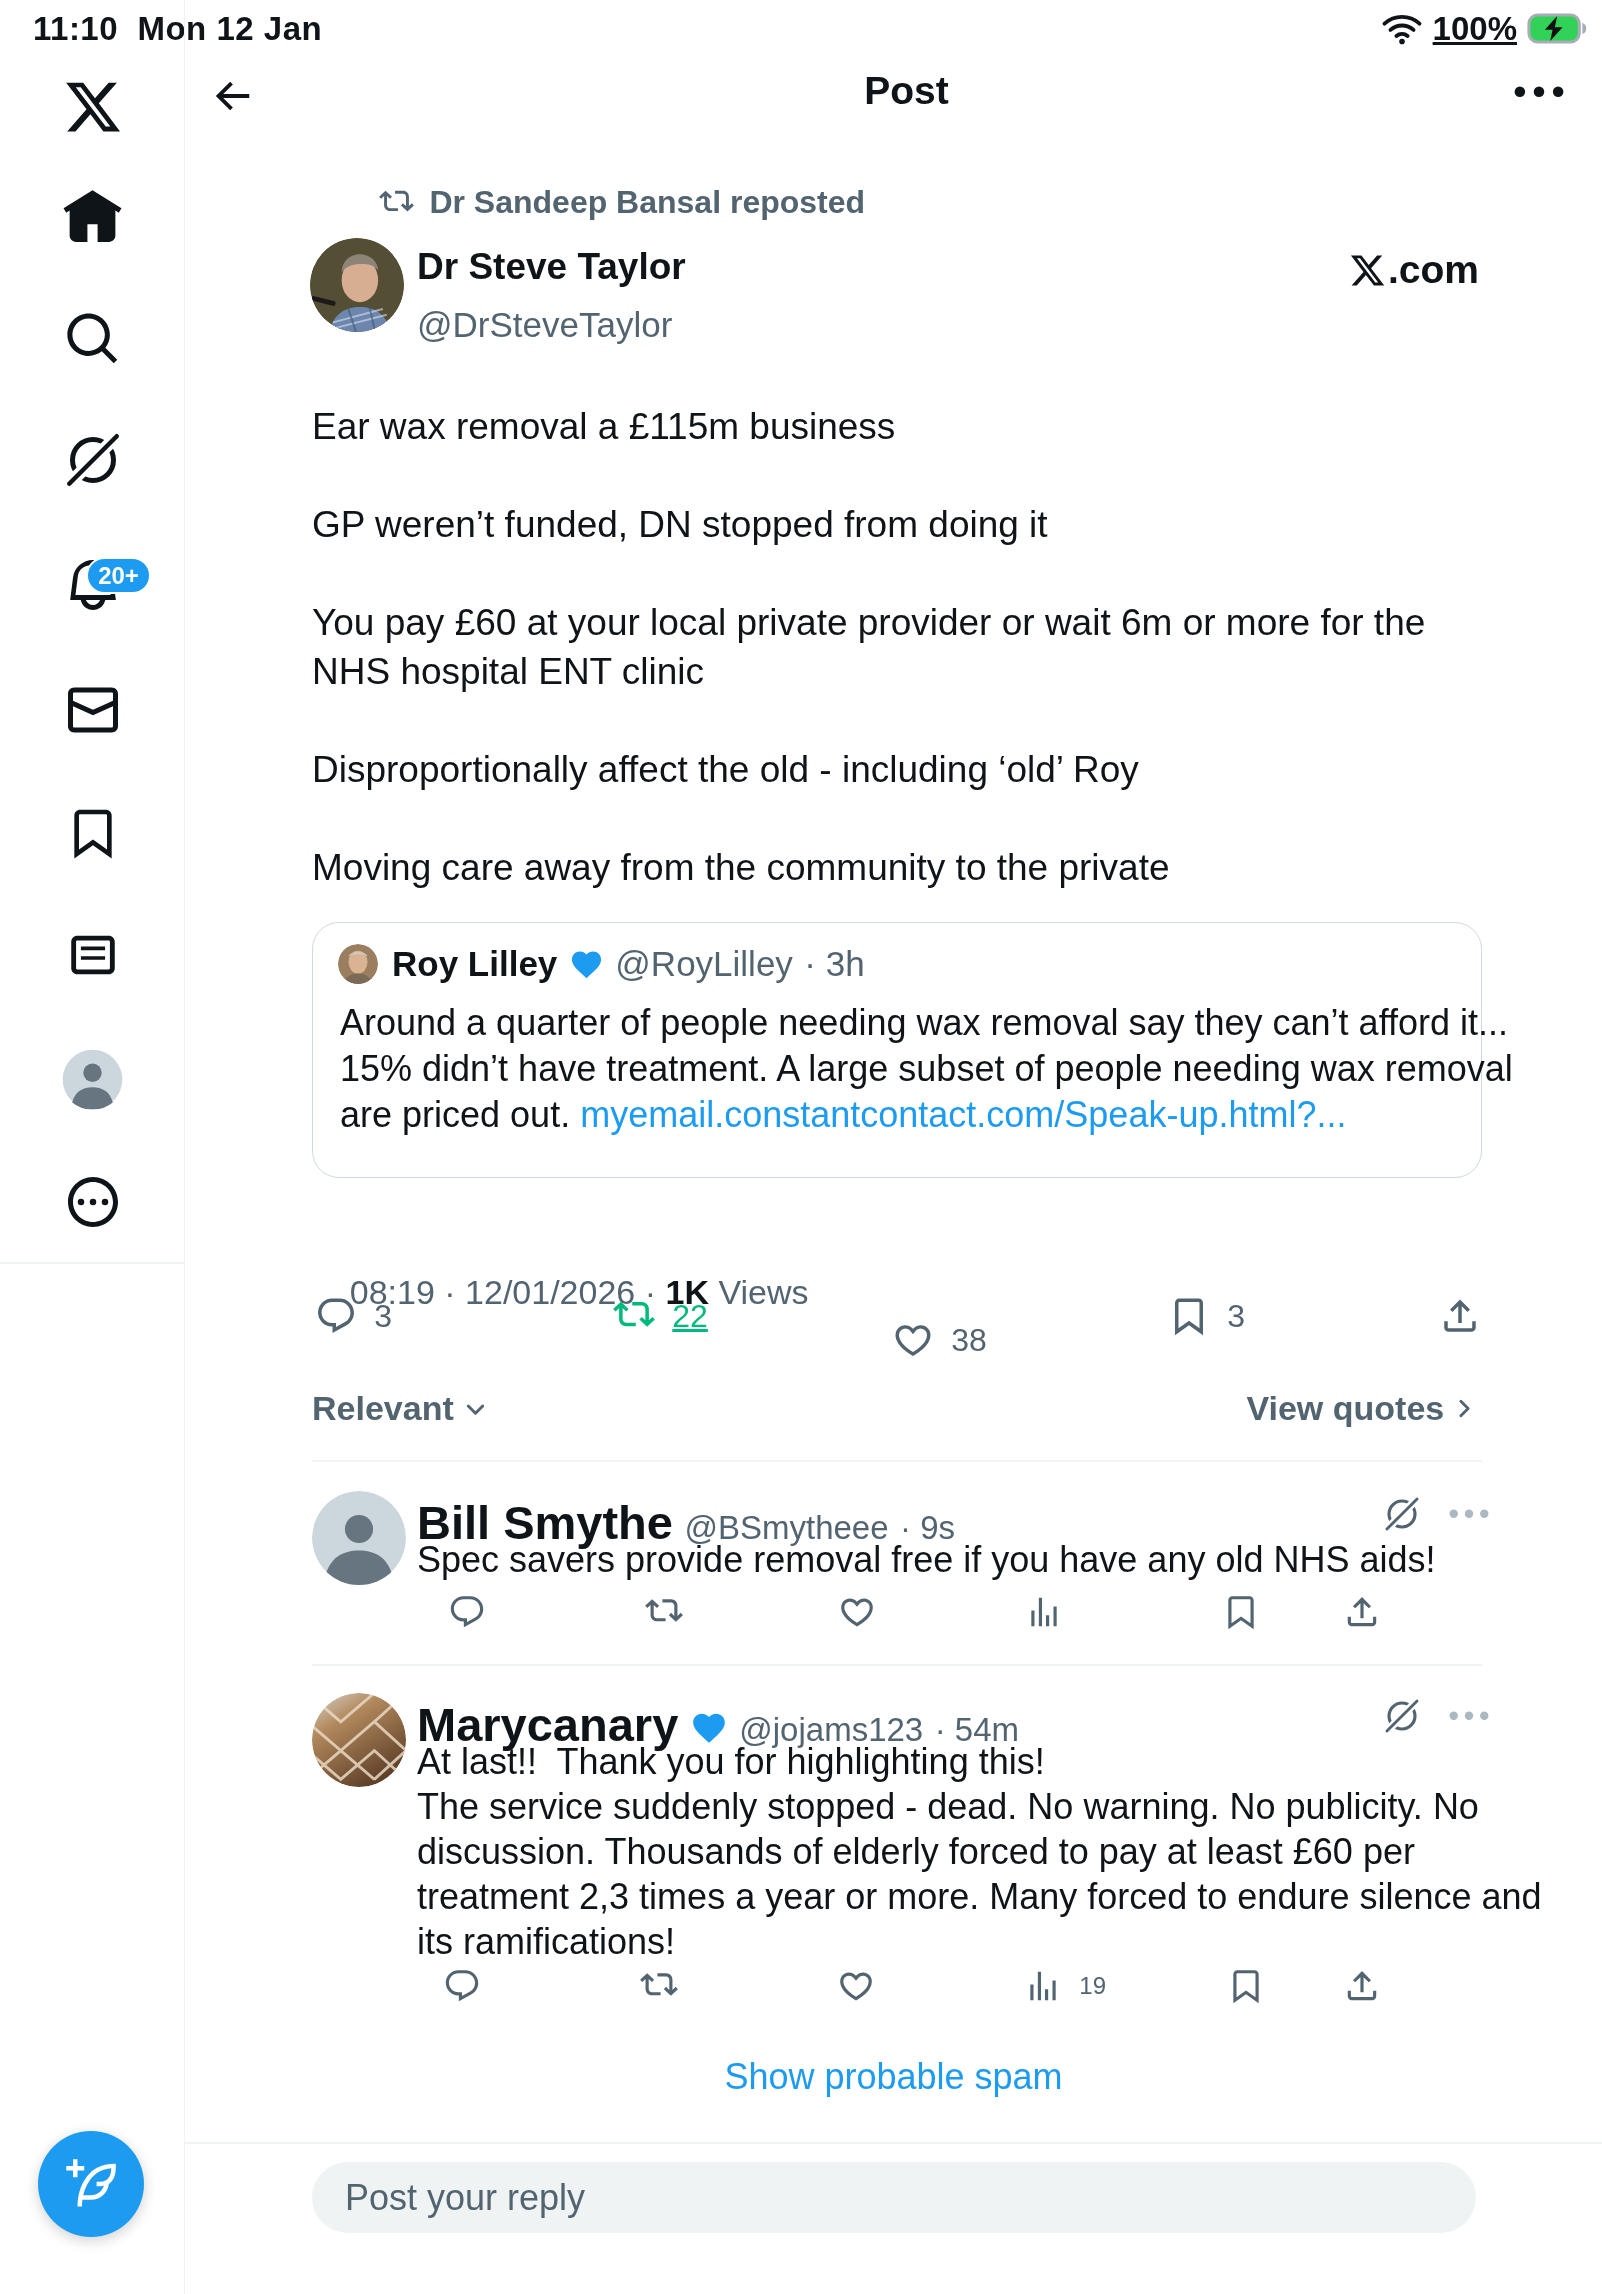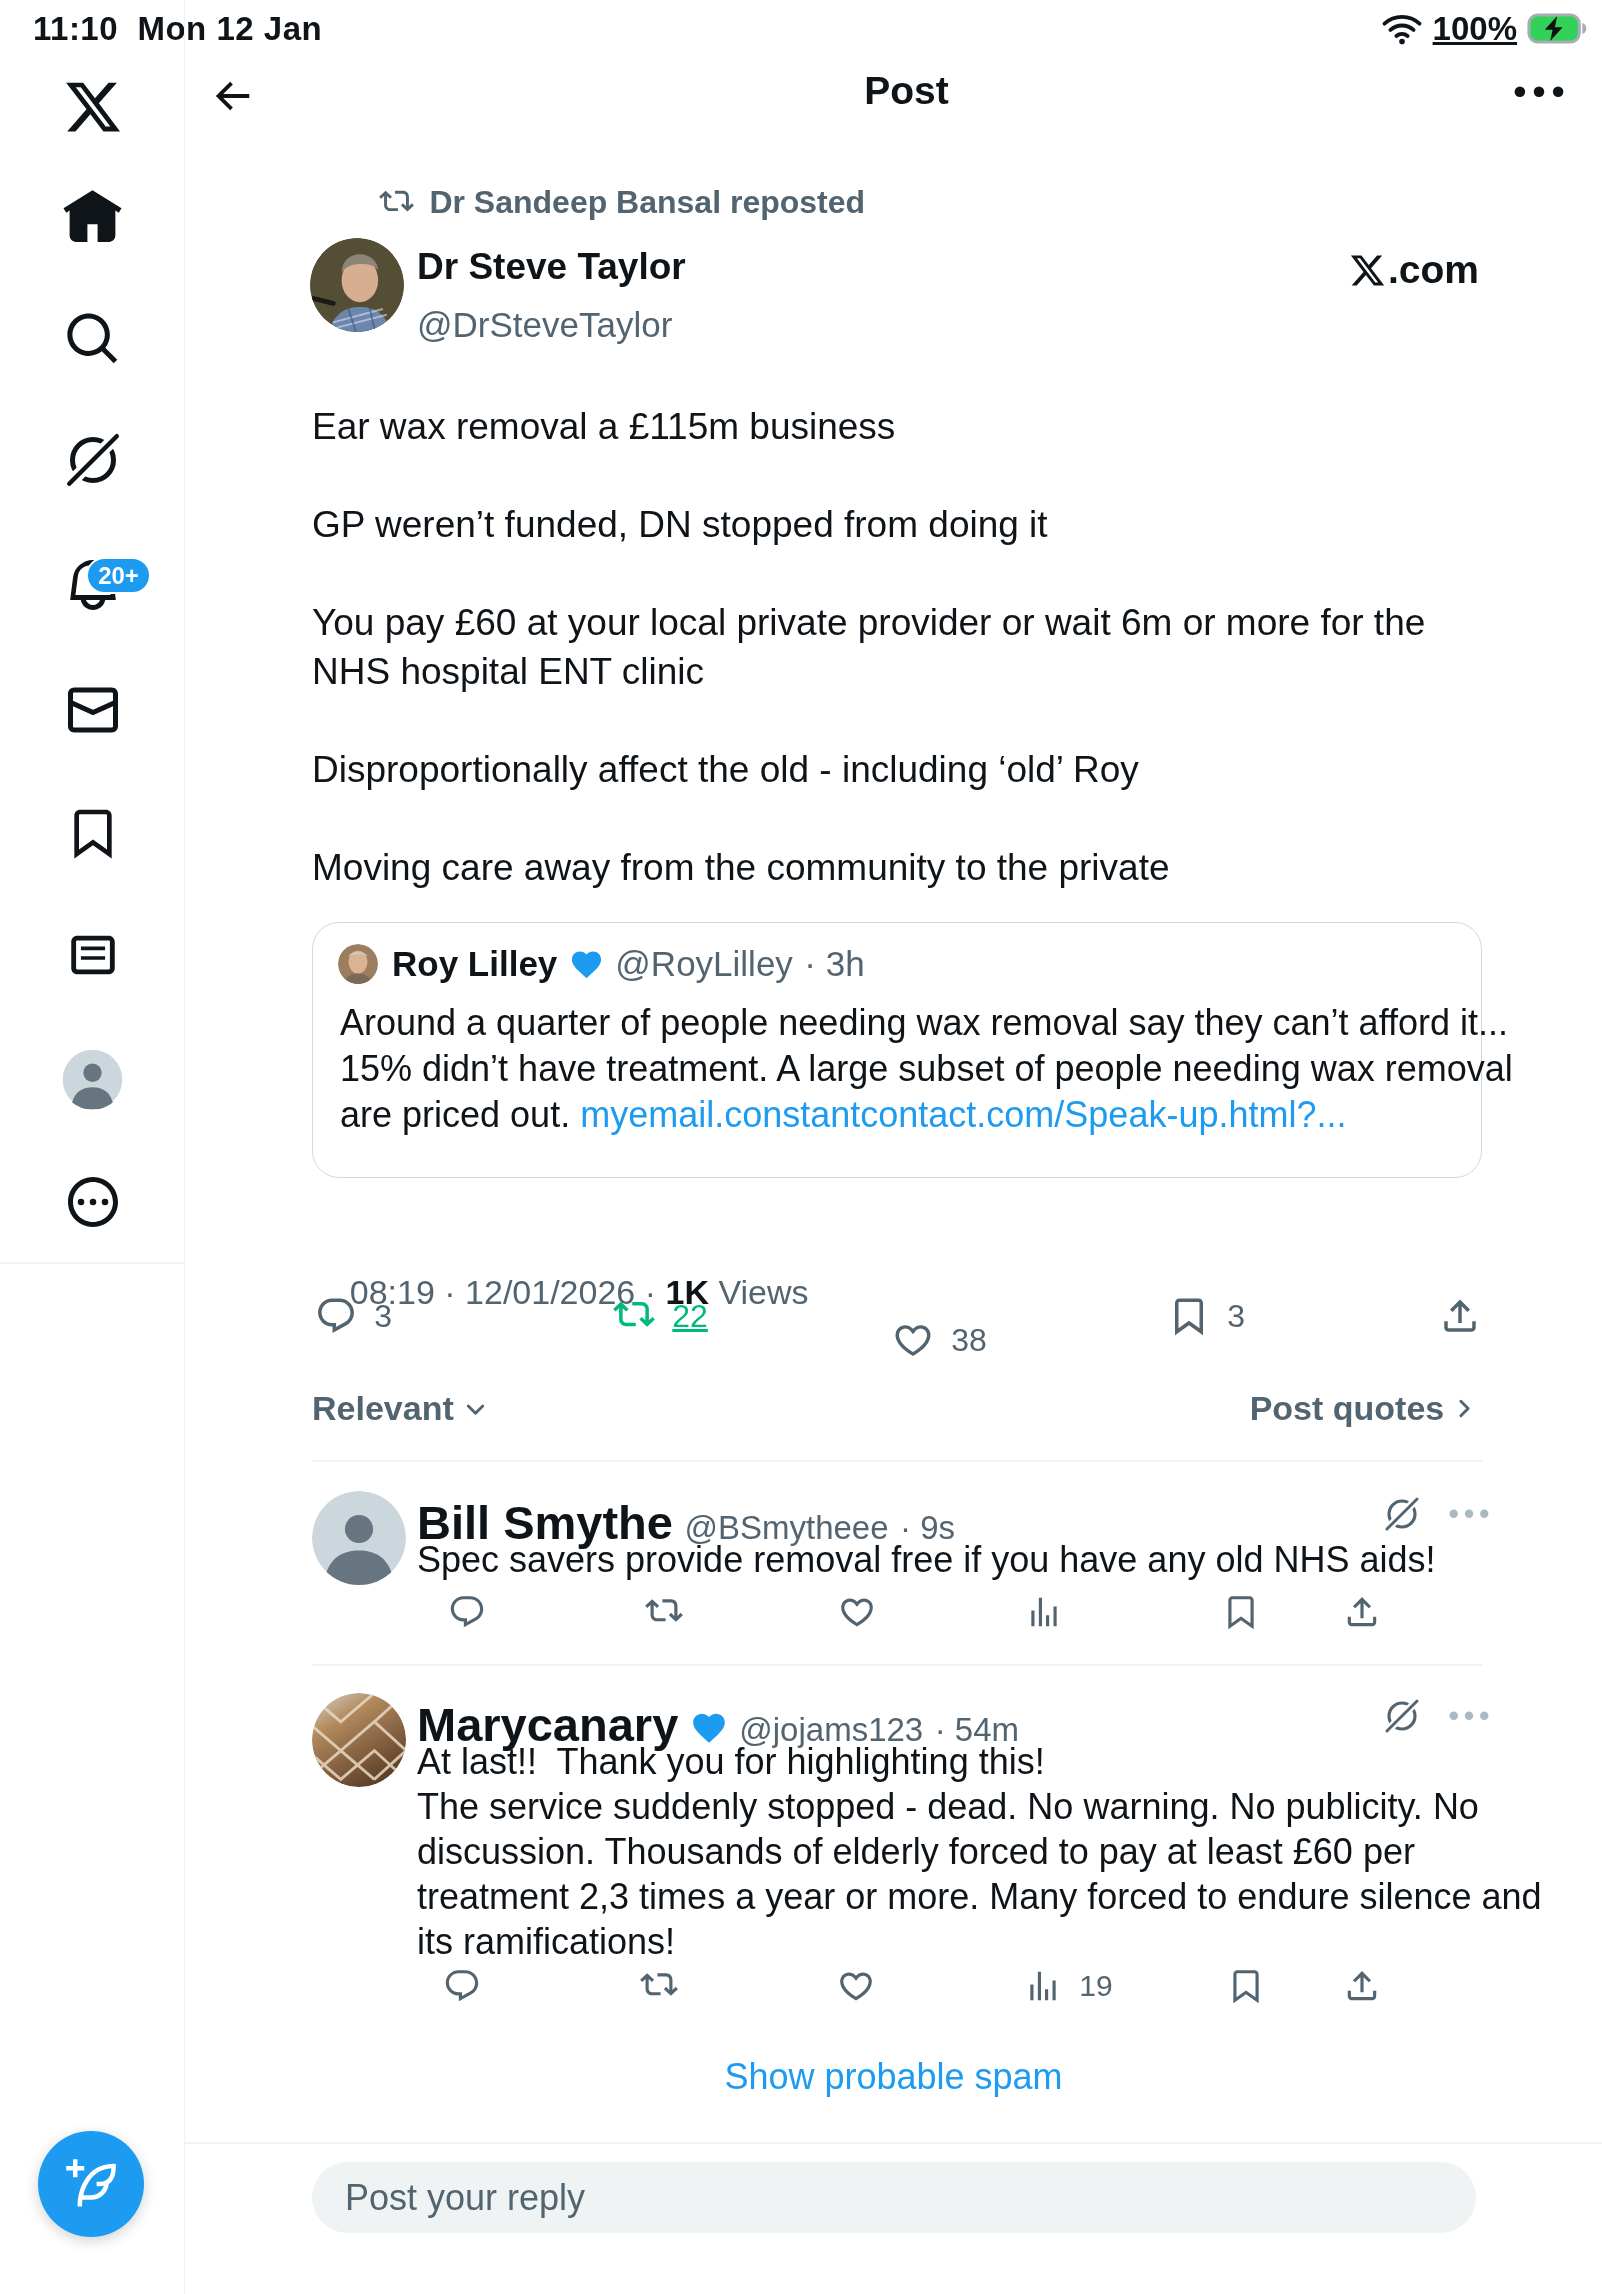--- a/index.html
+++ b/index.html
@@ -78,21 +78,21 @@
   .h-divider{left:312px;width:1170px;height:1.9px;background:var(--divider);}
   .full-divider{left:185px;width:1417px;height:1.9px;background:var(--divider);}
 
   
   .reply-avatar{width:94px;height:94px;border-radius:50%;overflow:hidden;}
   .reply-head{display:flex;align-items:baseline;gap:11.5px;}
   .reply-name{font-size:47px;font-weight:bold;}
   .reply-meta{font-size:33px;color:var(--text_secondary);}
   .reply-line{left:417px;width:1134px;font-size:36px;line-height:45px;white-space:pre-wrap;}
   .row-right{display:flex;align-items:center;gap:27px;}
-  .mini-count{font-size:30px;color:var(--text_secondary);}
+  .mini-count{font-size:24px;color:var(--text_secondary);}
 
   #spam-link{left:185px;top:2056px;width:1417px;text-align:center;
     font-size:36px;color:var(--accent_blue);}
 
   #reply-pill{left:312px;top:2162px;width:1164px;height:71px;border-radius:36px;
     background:var(--pill_bg);display:flex;align-items:center;padding:0 33px;}
   #reply-pill span{font-size:36px;color:var(--text_secondary);}
 </style>
 </head>
 <body>
@@ -344,21 +344,21 @@
 
   <div class="abs" id="sort-row">
     <span>Relevant</span>
     <span>
         <svg width="29" height="29" viewBox="0 0 24 24" fill="none" stroke="#536471" stroke-width="2.4" stroke-linecap="round" stroke-linejoin="round">
           <path d="M6 10l6 6 6-6"></path>
         </svg>
       </span>
   </div>
   <div class="abs" id="view-quotes">
-    <span>Post quotes</span>
+    <span>View quotes</span>
     <span>
         <svg width="29" height="29" viewBox="0 0 24 24" fill="none" stroke="#536471" stroke-width="2.4" stroke-linecap="round" stroke-linejoin="round">
           <path d="M9 6l6 6-6 6"></path>
         </svg>
       </span>
   </div>
 
   <div class="abs h-divider" style="top:1460px;"></div>
 
   <div class="abs reply-avatar" style="left:312px;top:1491px;">

